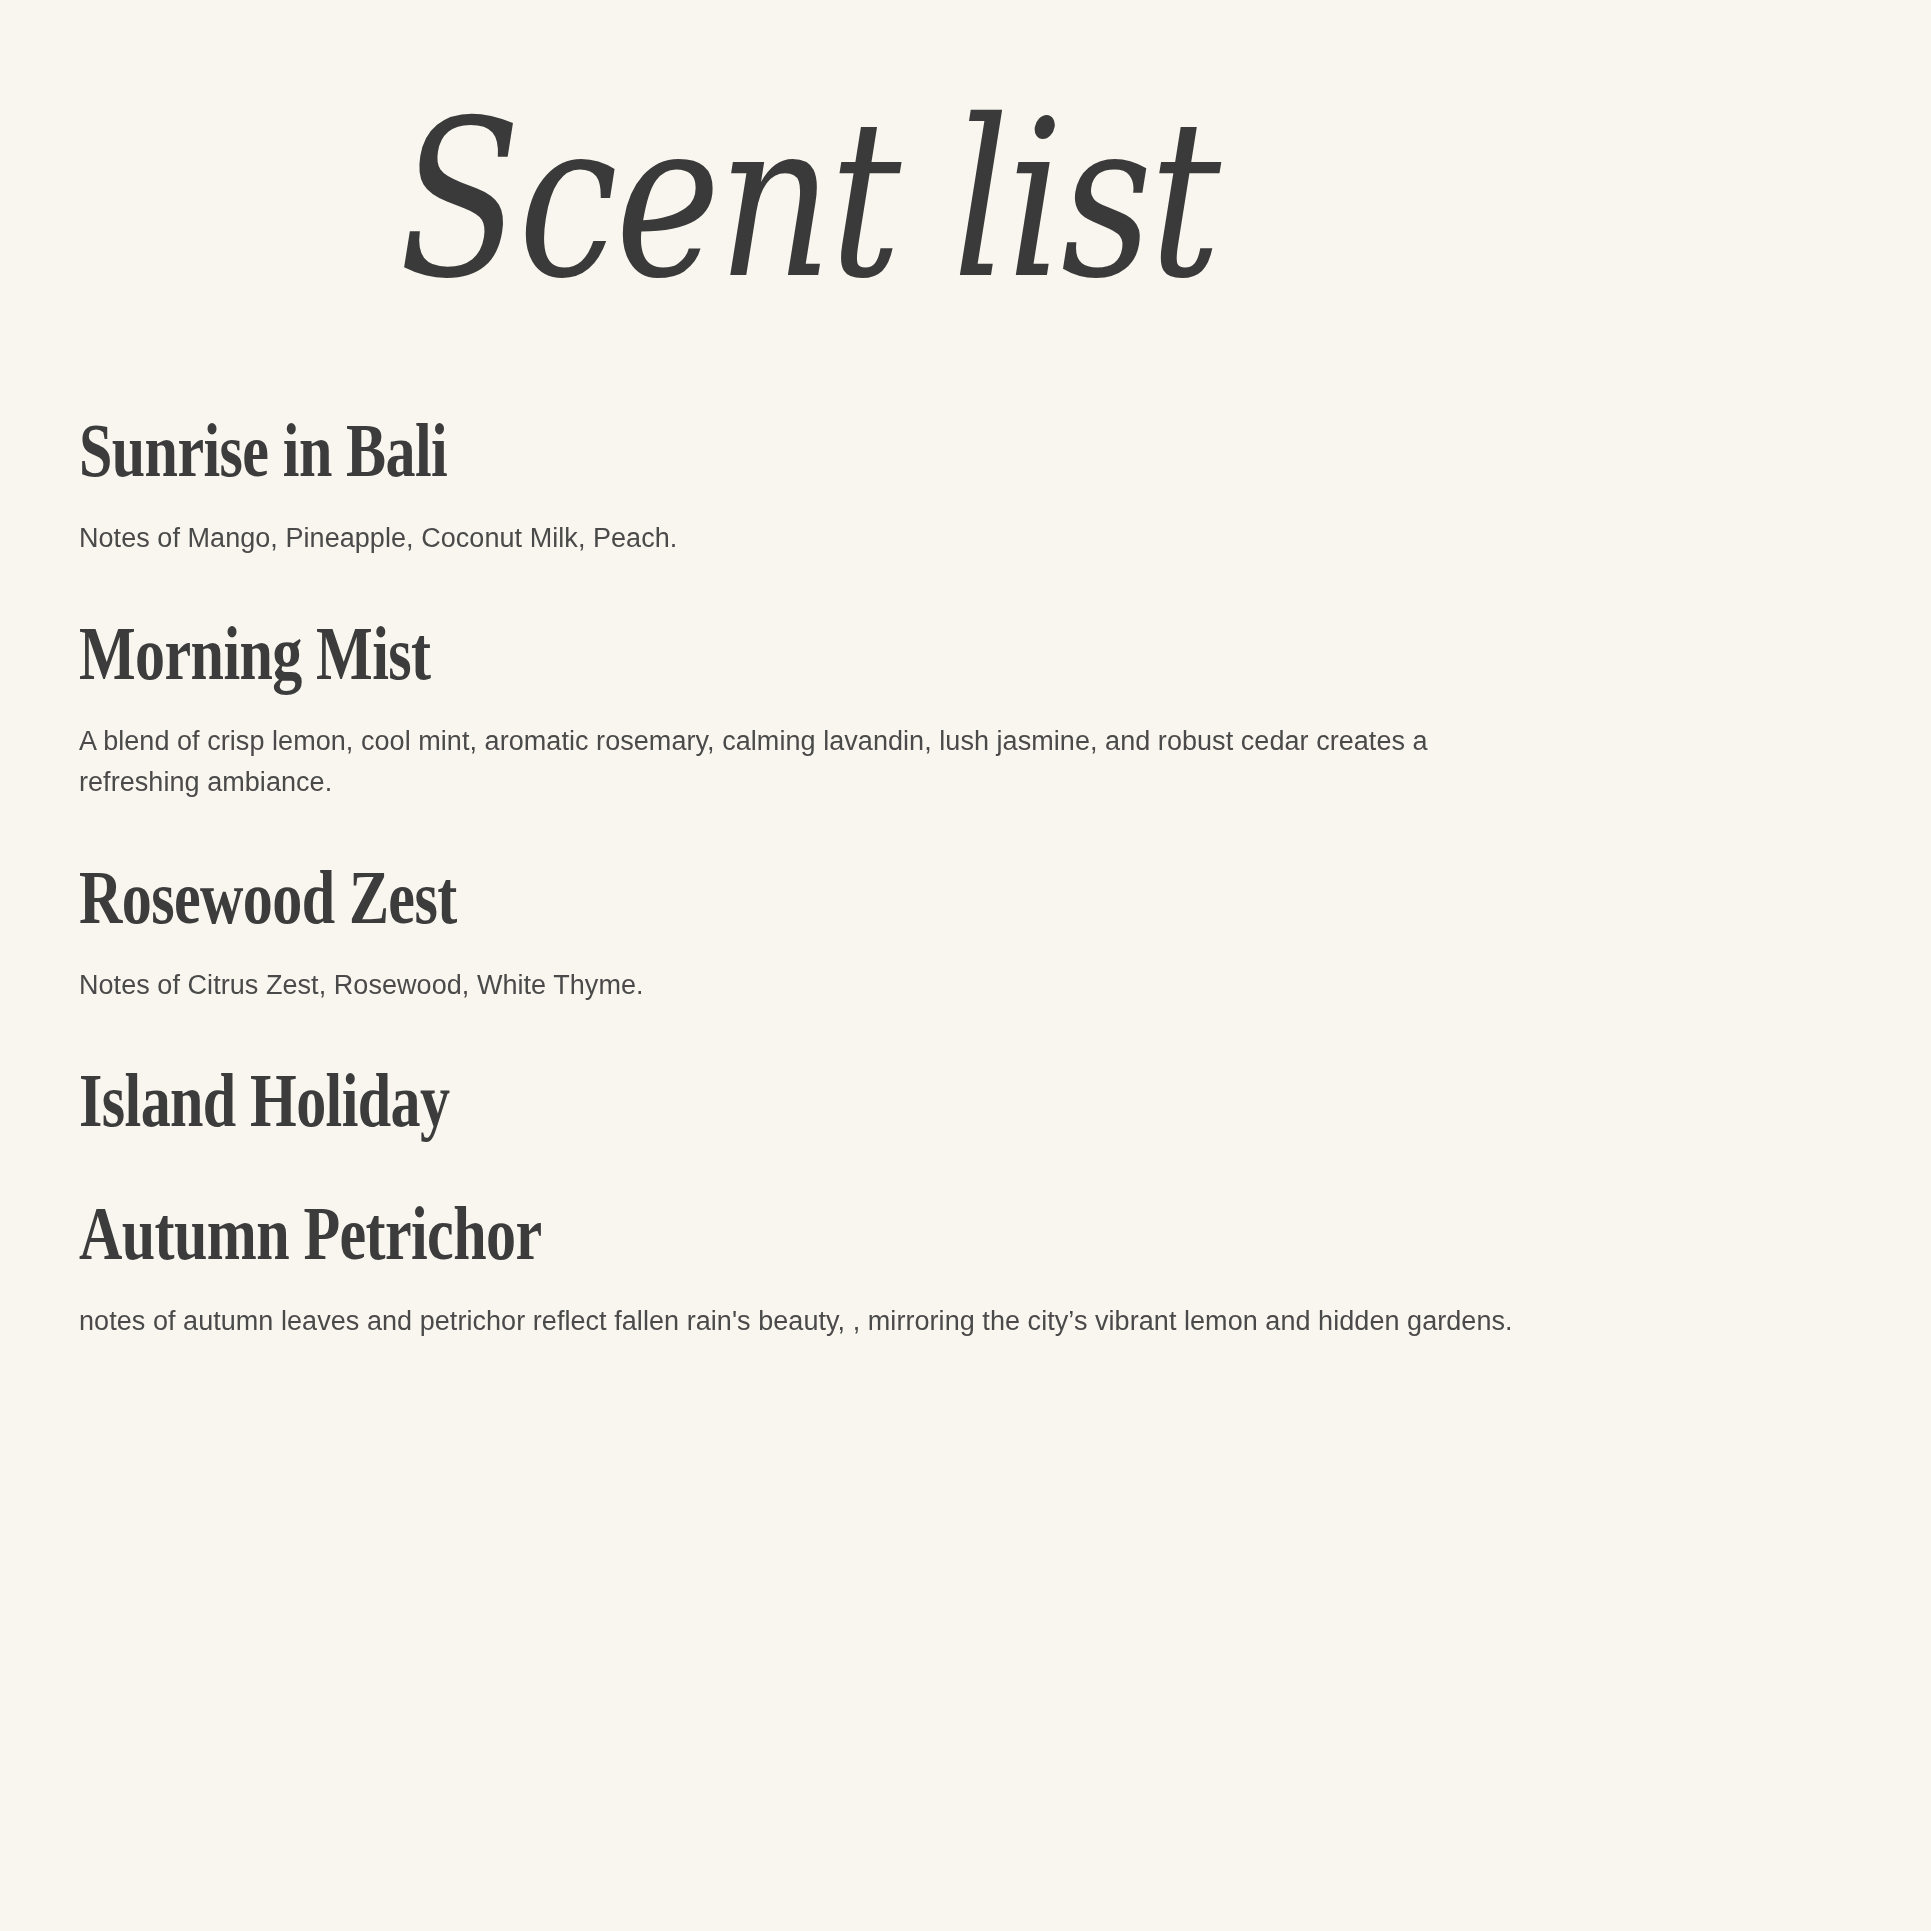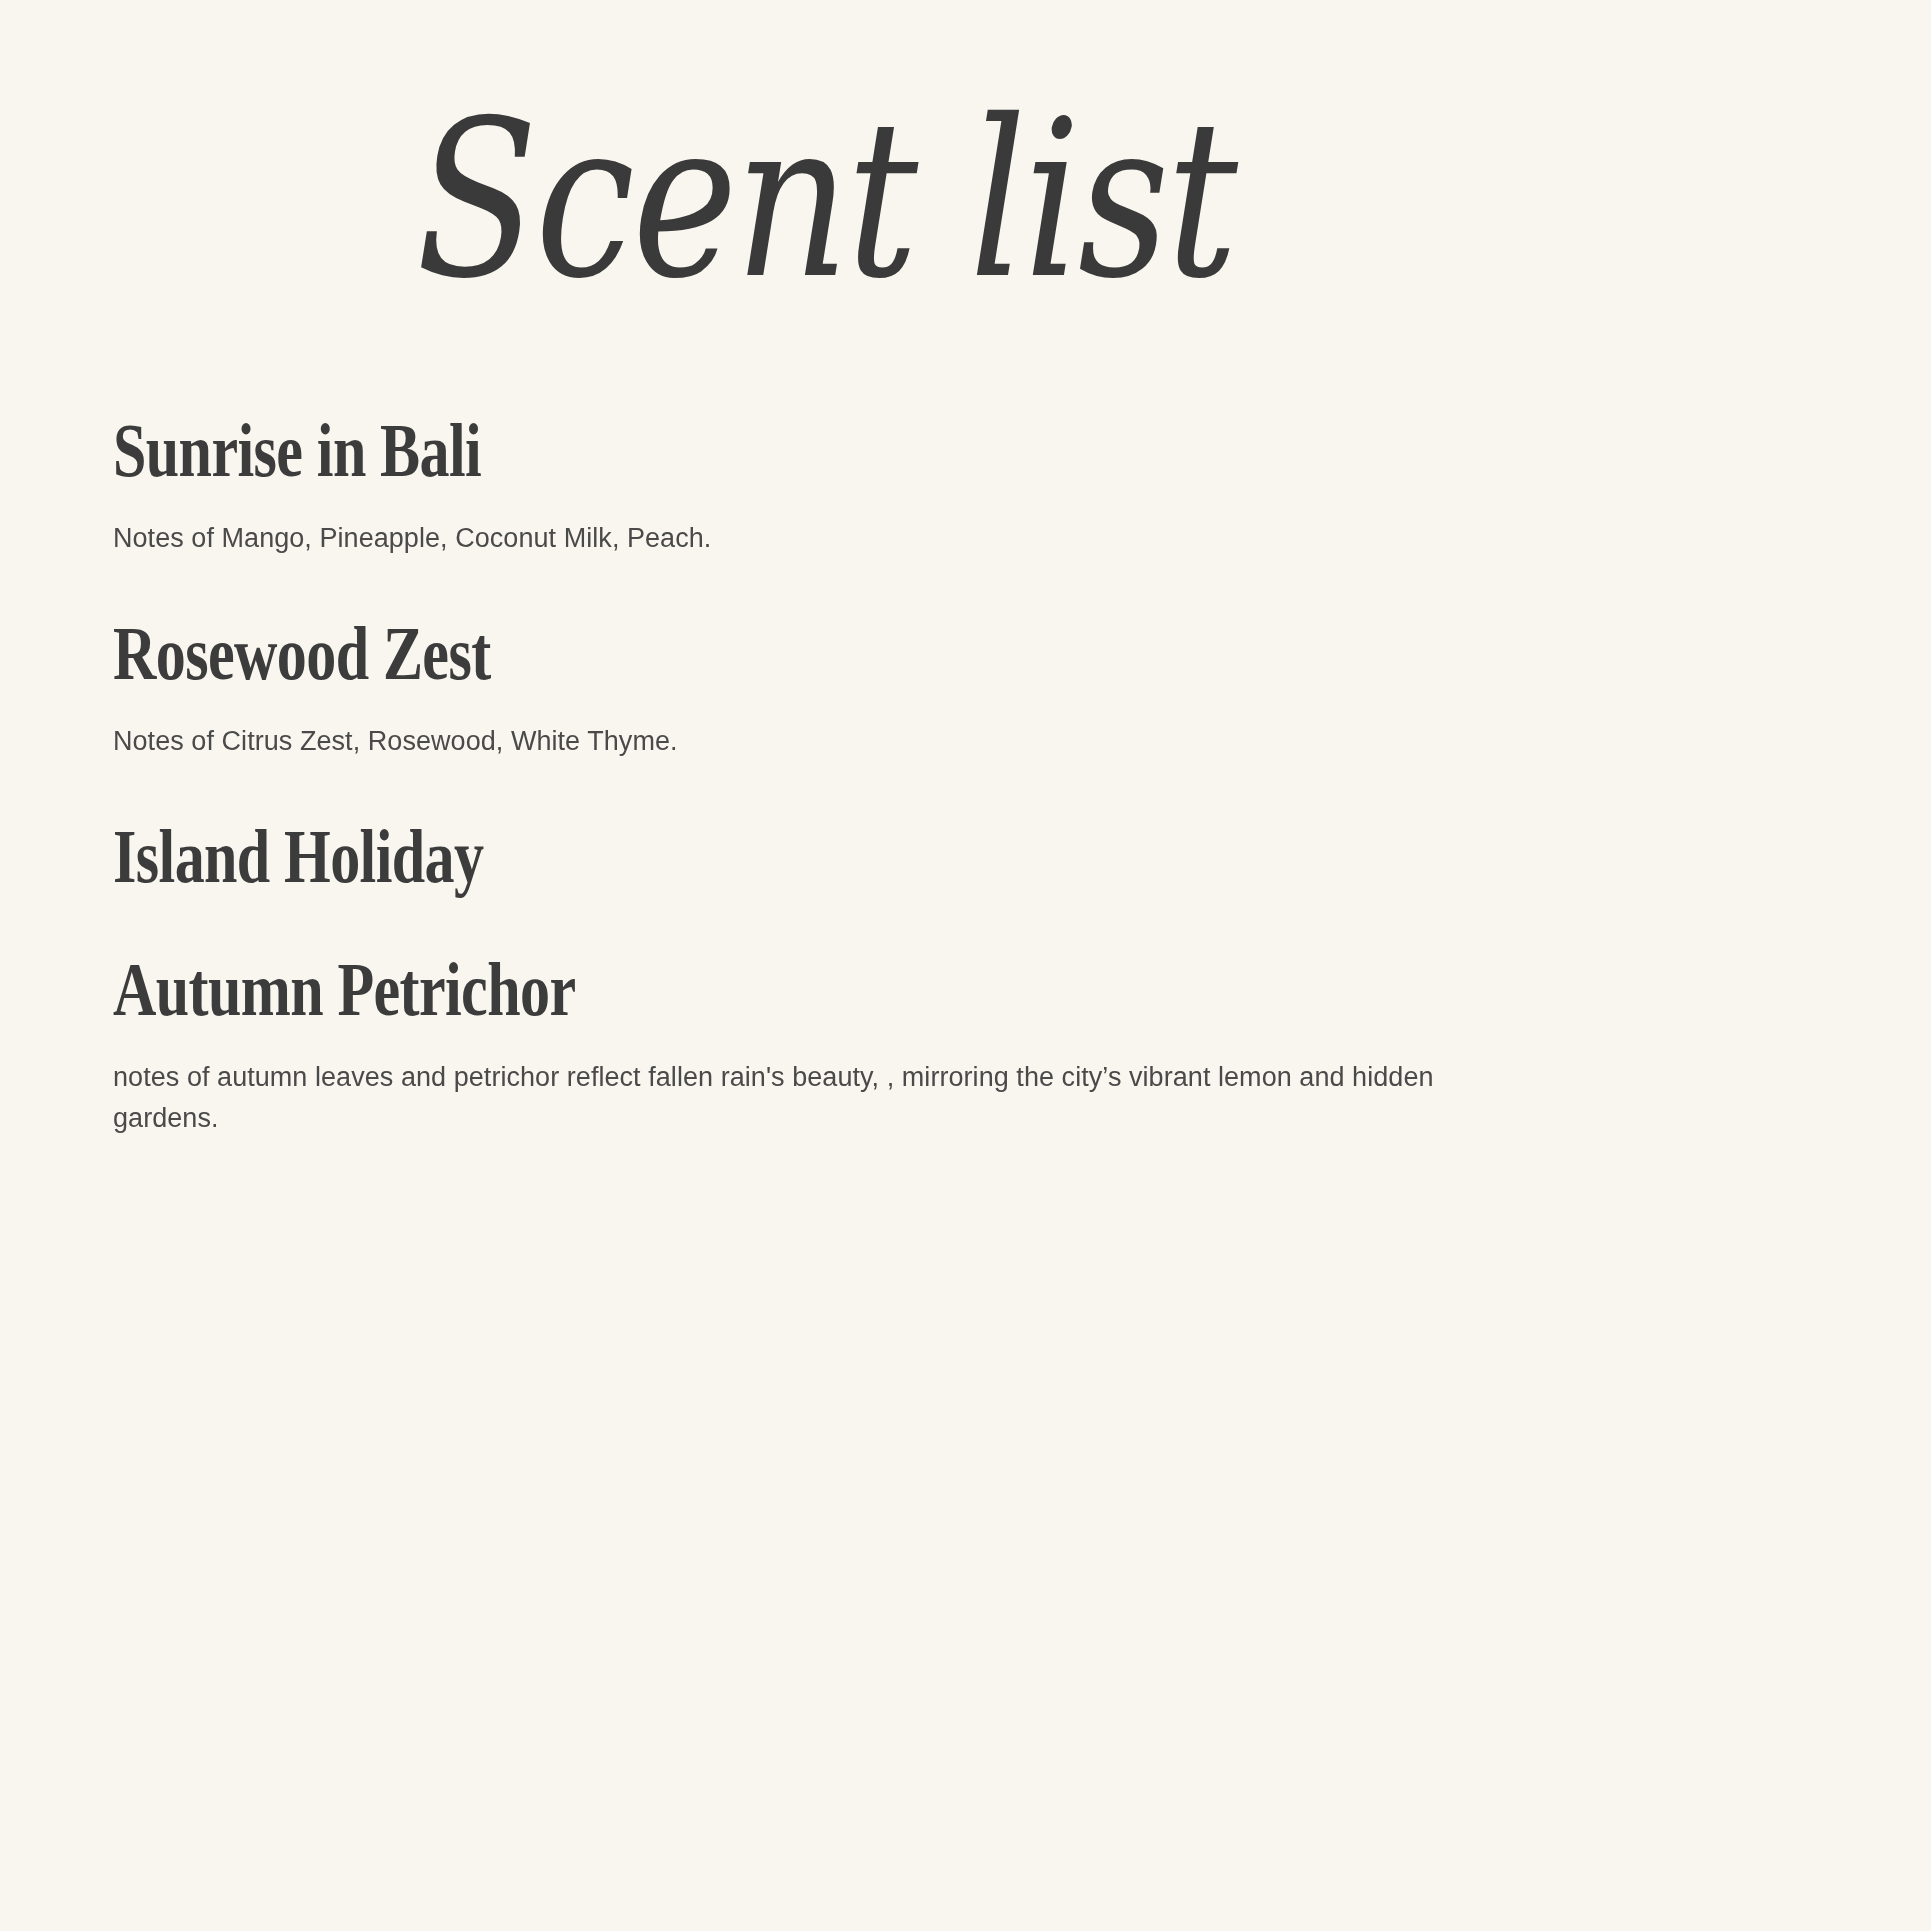--- a/index.html
+++ b/index.html
@@ -10,21 +10,21 @@
     width: 1931px;
     height: 1931px;
     background: #F8F6EE;
     font-family: "Liberation Sans", sans-serif;
     overflow: hidden;
   }
   .page {
     box-sizing: border-box;
     width: 1731px;
     height: 1931px;
-    padding: 87px 193px 58px 113px;
+    padding: 87px 193px 58px 79px;
   }
   .page-title {
     text-align: center;
     margin: 0 0 97px 0;
     line-height: 1.05;
   }
   .page-title .title-text {
     display: inline-block;
     font-family: "DejaVu Serif", "Liberation Serif", serif;
     font-style: italic;
@@ -71,20 +71,24 @@
   <h1 class="page-title"><span class="title-text">Scent list</span></h1>
 
   <div>
 
     <section class="scent-section">
       <h2 class="scent-name"><span class="name-text">Sunrise in Bali</span></h2>
       <p class="scent-desc">Notes of Mango, Pineapple, Coconut Milk, Peach.</p>
     </section>
 
 
+    <section class="scent-section">
+      <h2 class="scent-name"><span class="name-text">Morning Mist</span></h2>
+      <p class="scent-desc">A blend of crisp lemon, cool mint, aromatic rosemary, calming lavandin, lush jasmine, and robust cedar creates a refreshing ambiance.</p>
+    </section>
 
     <section class="scent-section">
       <h2 class="scent-name"><span class="name-text">Rosewood Zest</span></h2>
       <p class="scent-desc">Notes of Citrus Zest, Rosewood, White Thyme.</p>
     </section>
 
     <section class="scent-section">
       <h2 class="scent-name"><span class="name-text">Island Holiday</span></h2>
     </section>
 

